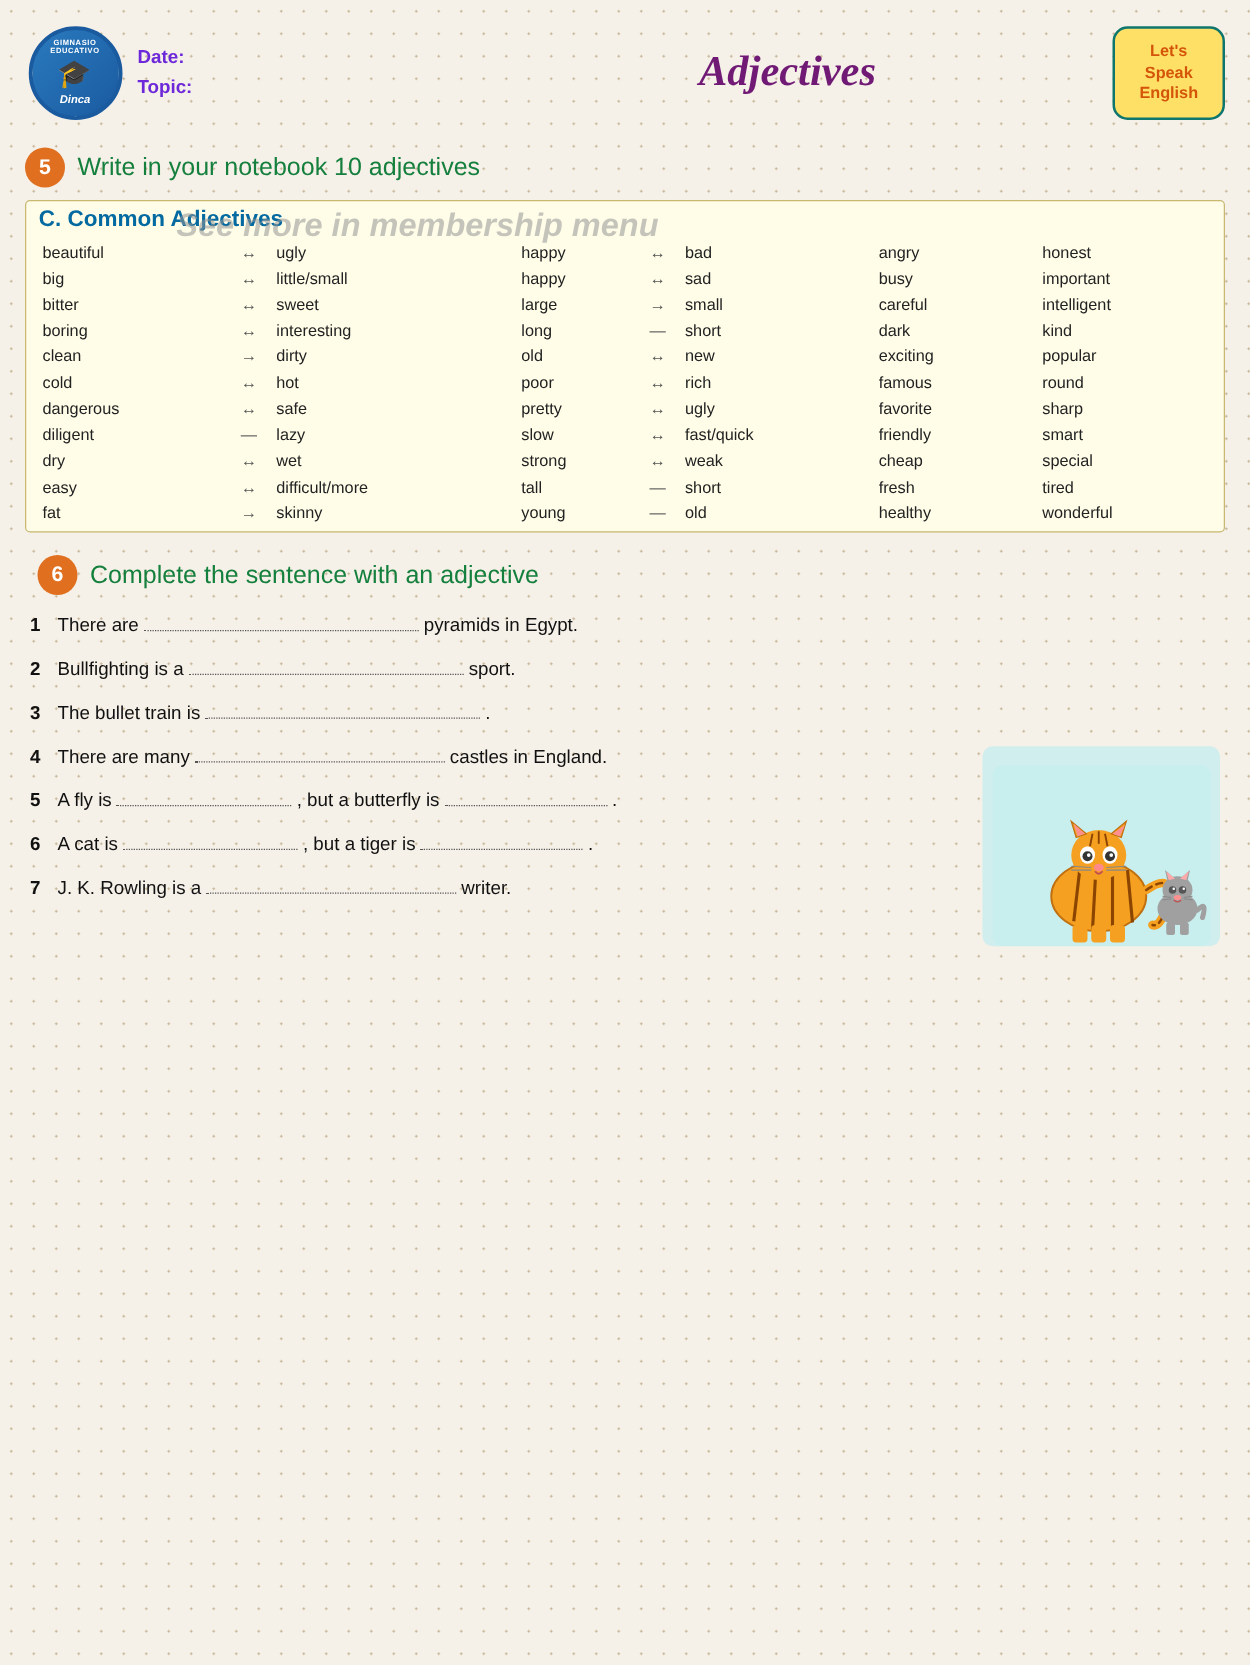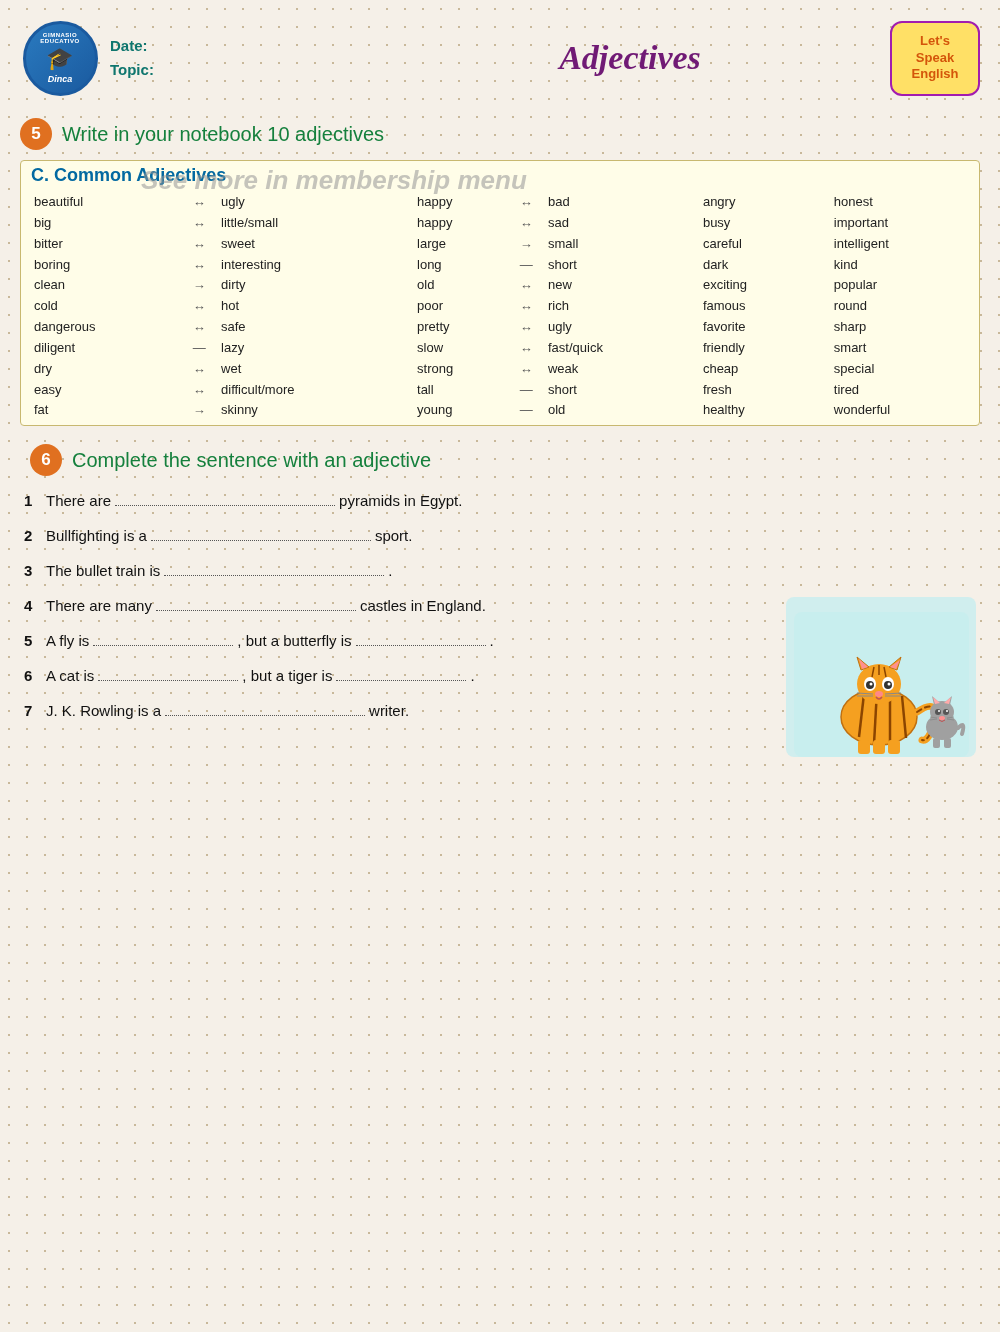--- a/index.html
+++ b/index.html
@@ -58,21 +58,21 @@
       font-size: 9px;
       font-style: italic;
     }
     .header-date-topic {
       margin-left: 10px;
       flex: 1;
     }
     .header-date-topic p {
       font-size: 15px;
       font-weight: bold;
-      color: #0f766e;
+      color: #6d28d9;
       line-height: 1.6;
     }
     .header-title {
       flex: 2;
       text-align: center;
     }
     .header-title h1 {
       font-size: 34px;
       font-weight: bold;
       color: #701a75;
@@ -85,21 +85,21 @@
       background: #ffe066;
       border-radius: 12px;
       display: flex;
       flex-direction: column;
       align-items: center;
       justify-content: center;
       font-size: 13px;
       font-weight: bold;
       color: #d4550a;
       line-height: 1.3;
-      border: 2px solid #a21caf;
+      border: 2px solid #0f766e;
       text-align: center;
     }
 
     
     .section-header {
       display: flex;
       align-items: center;
       margin: 16px 0 10px 10px;
     }
     .section-number {

